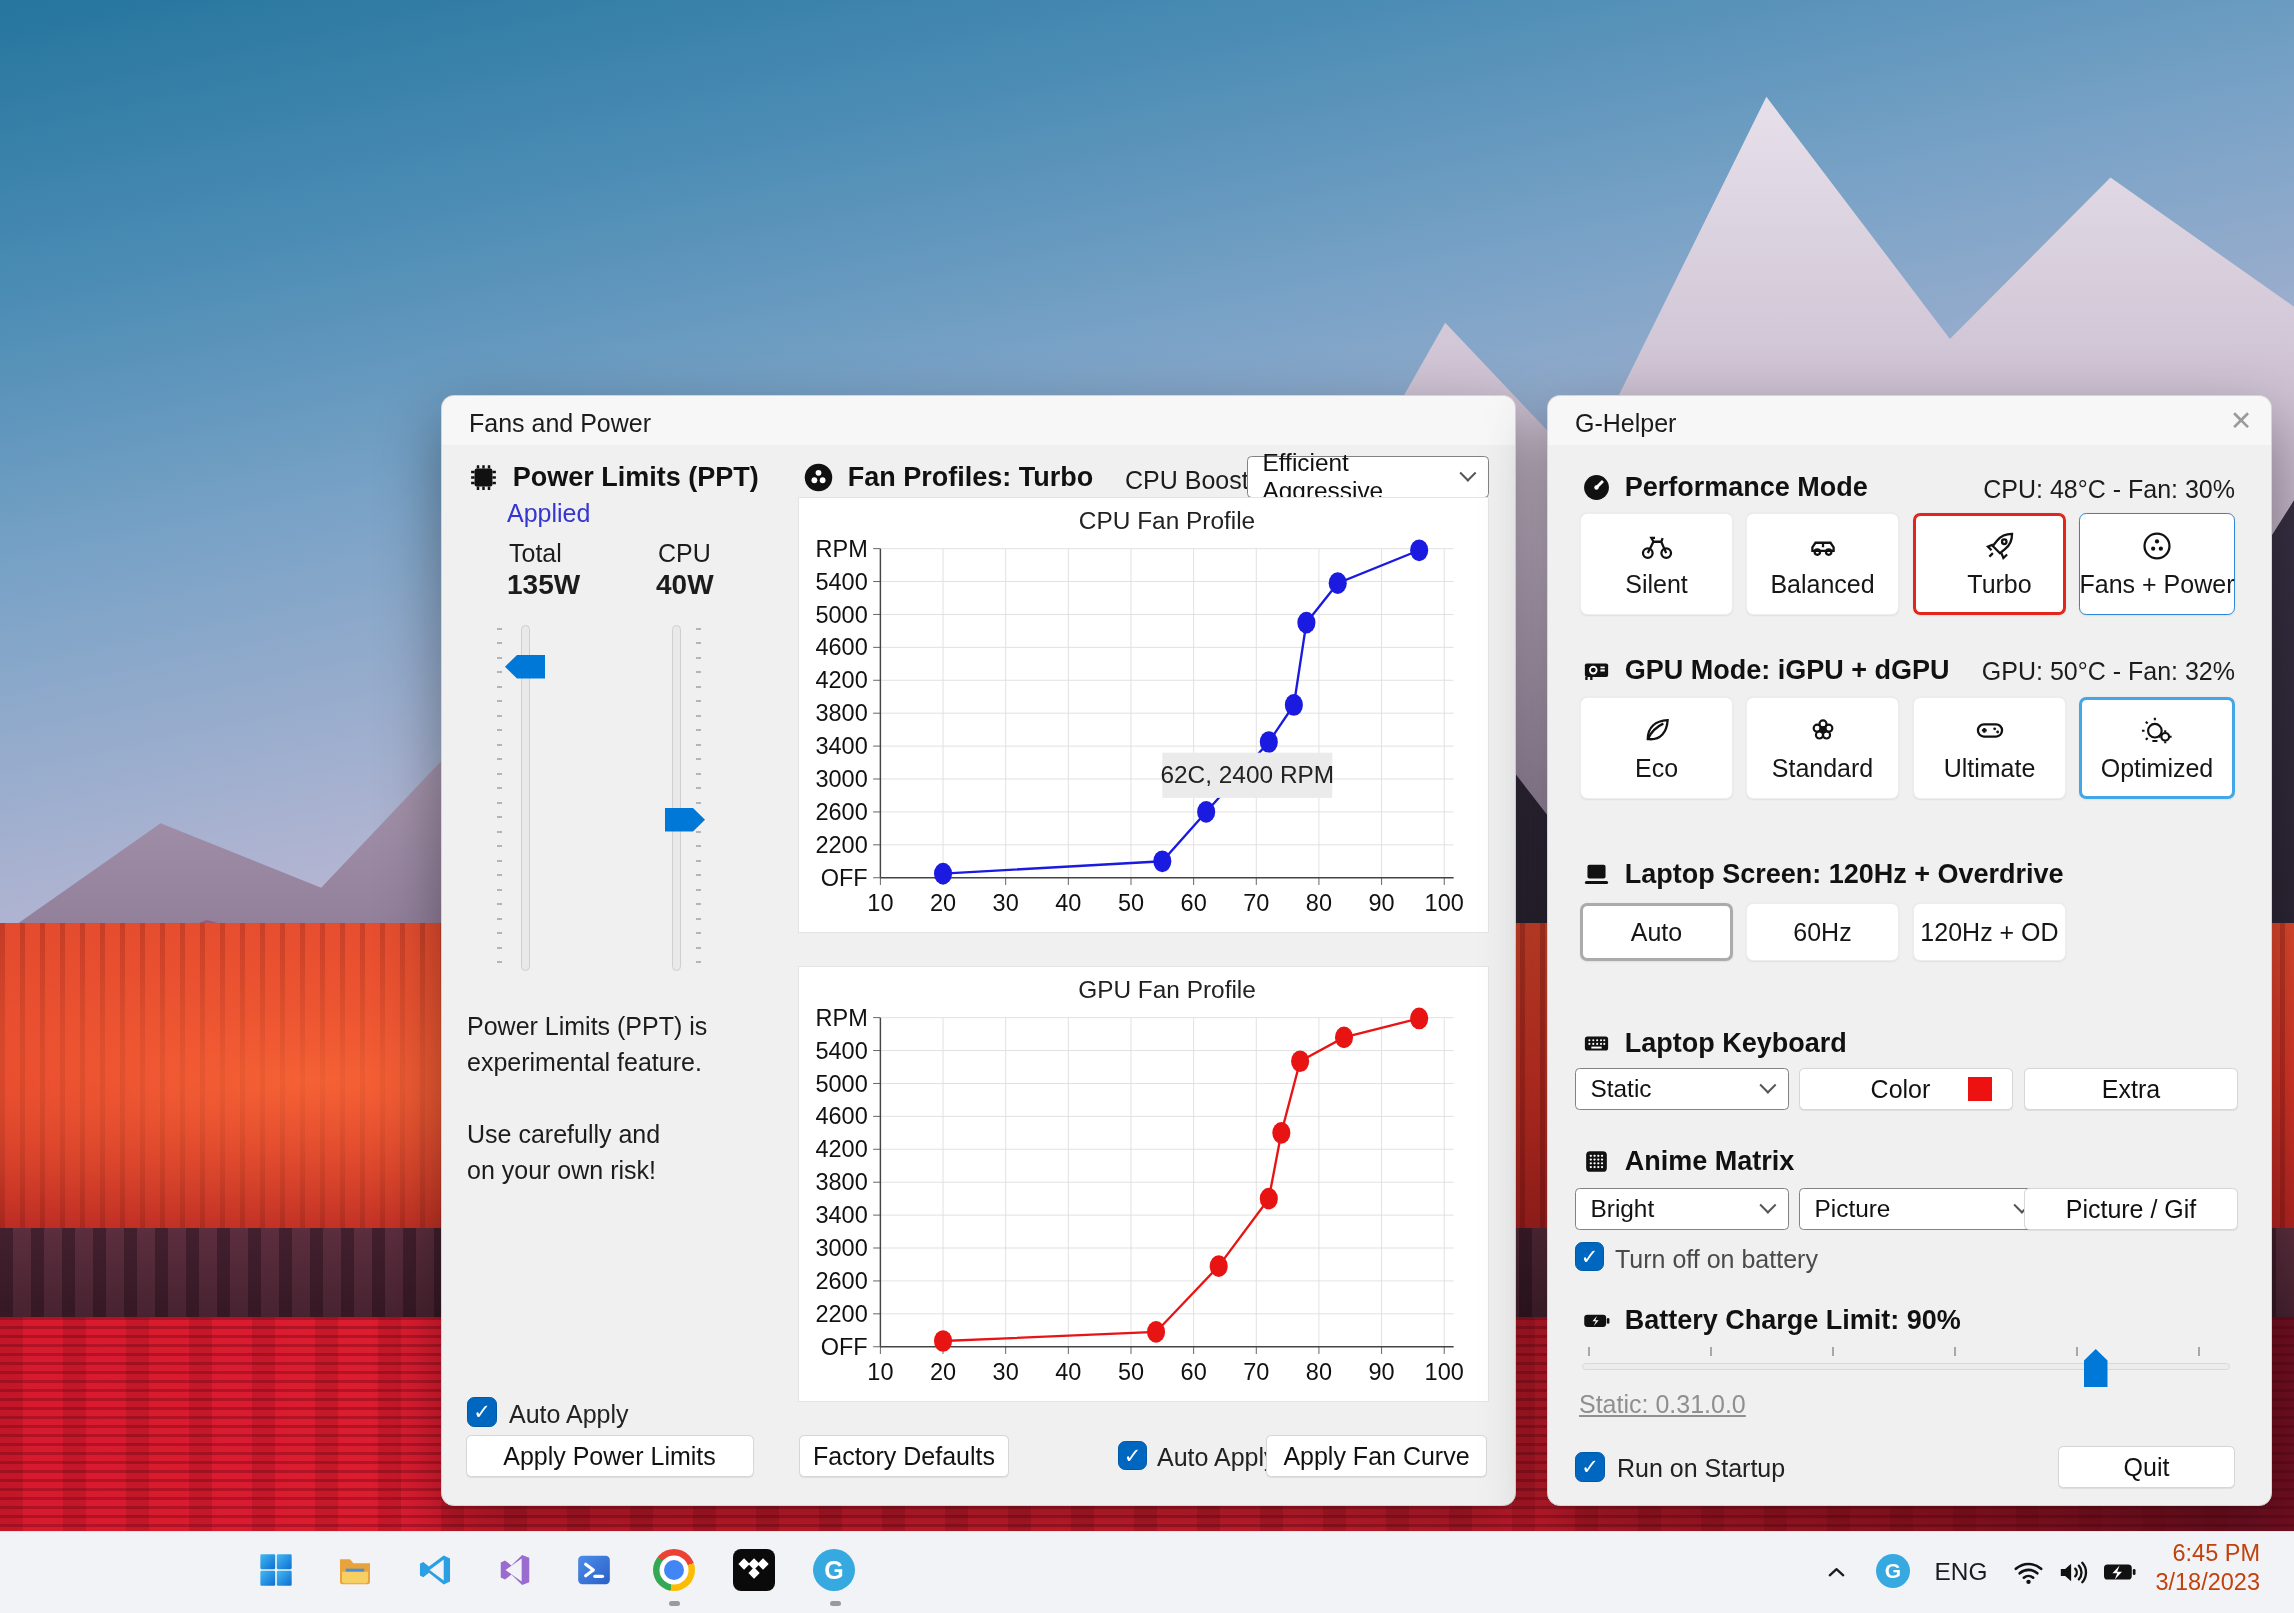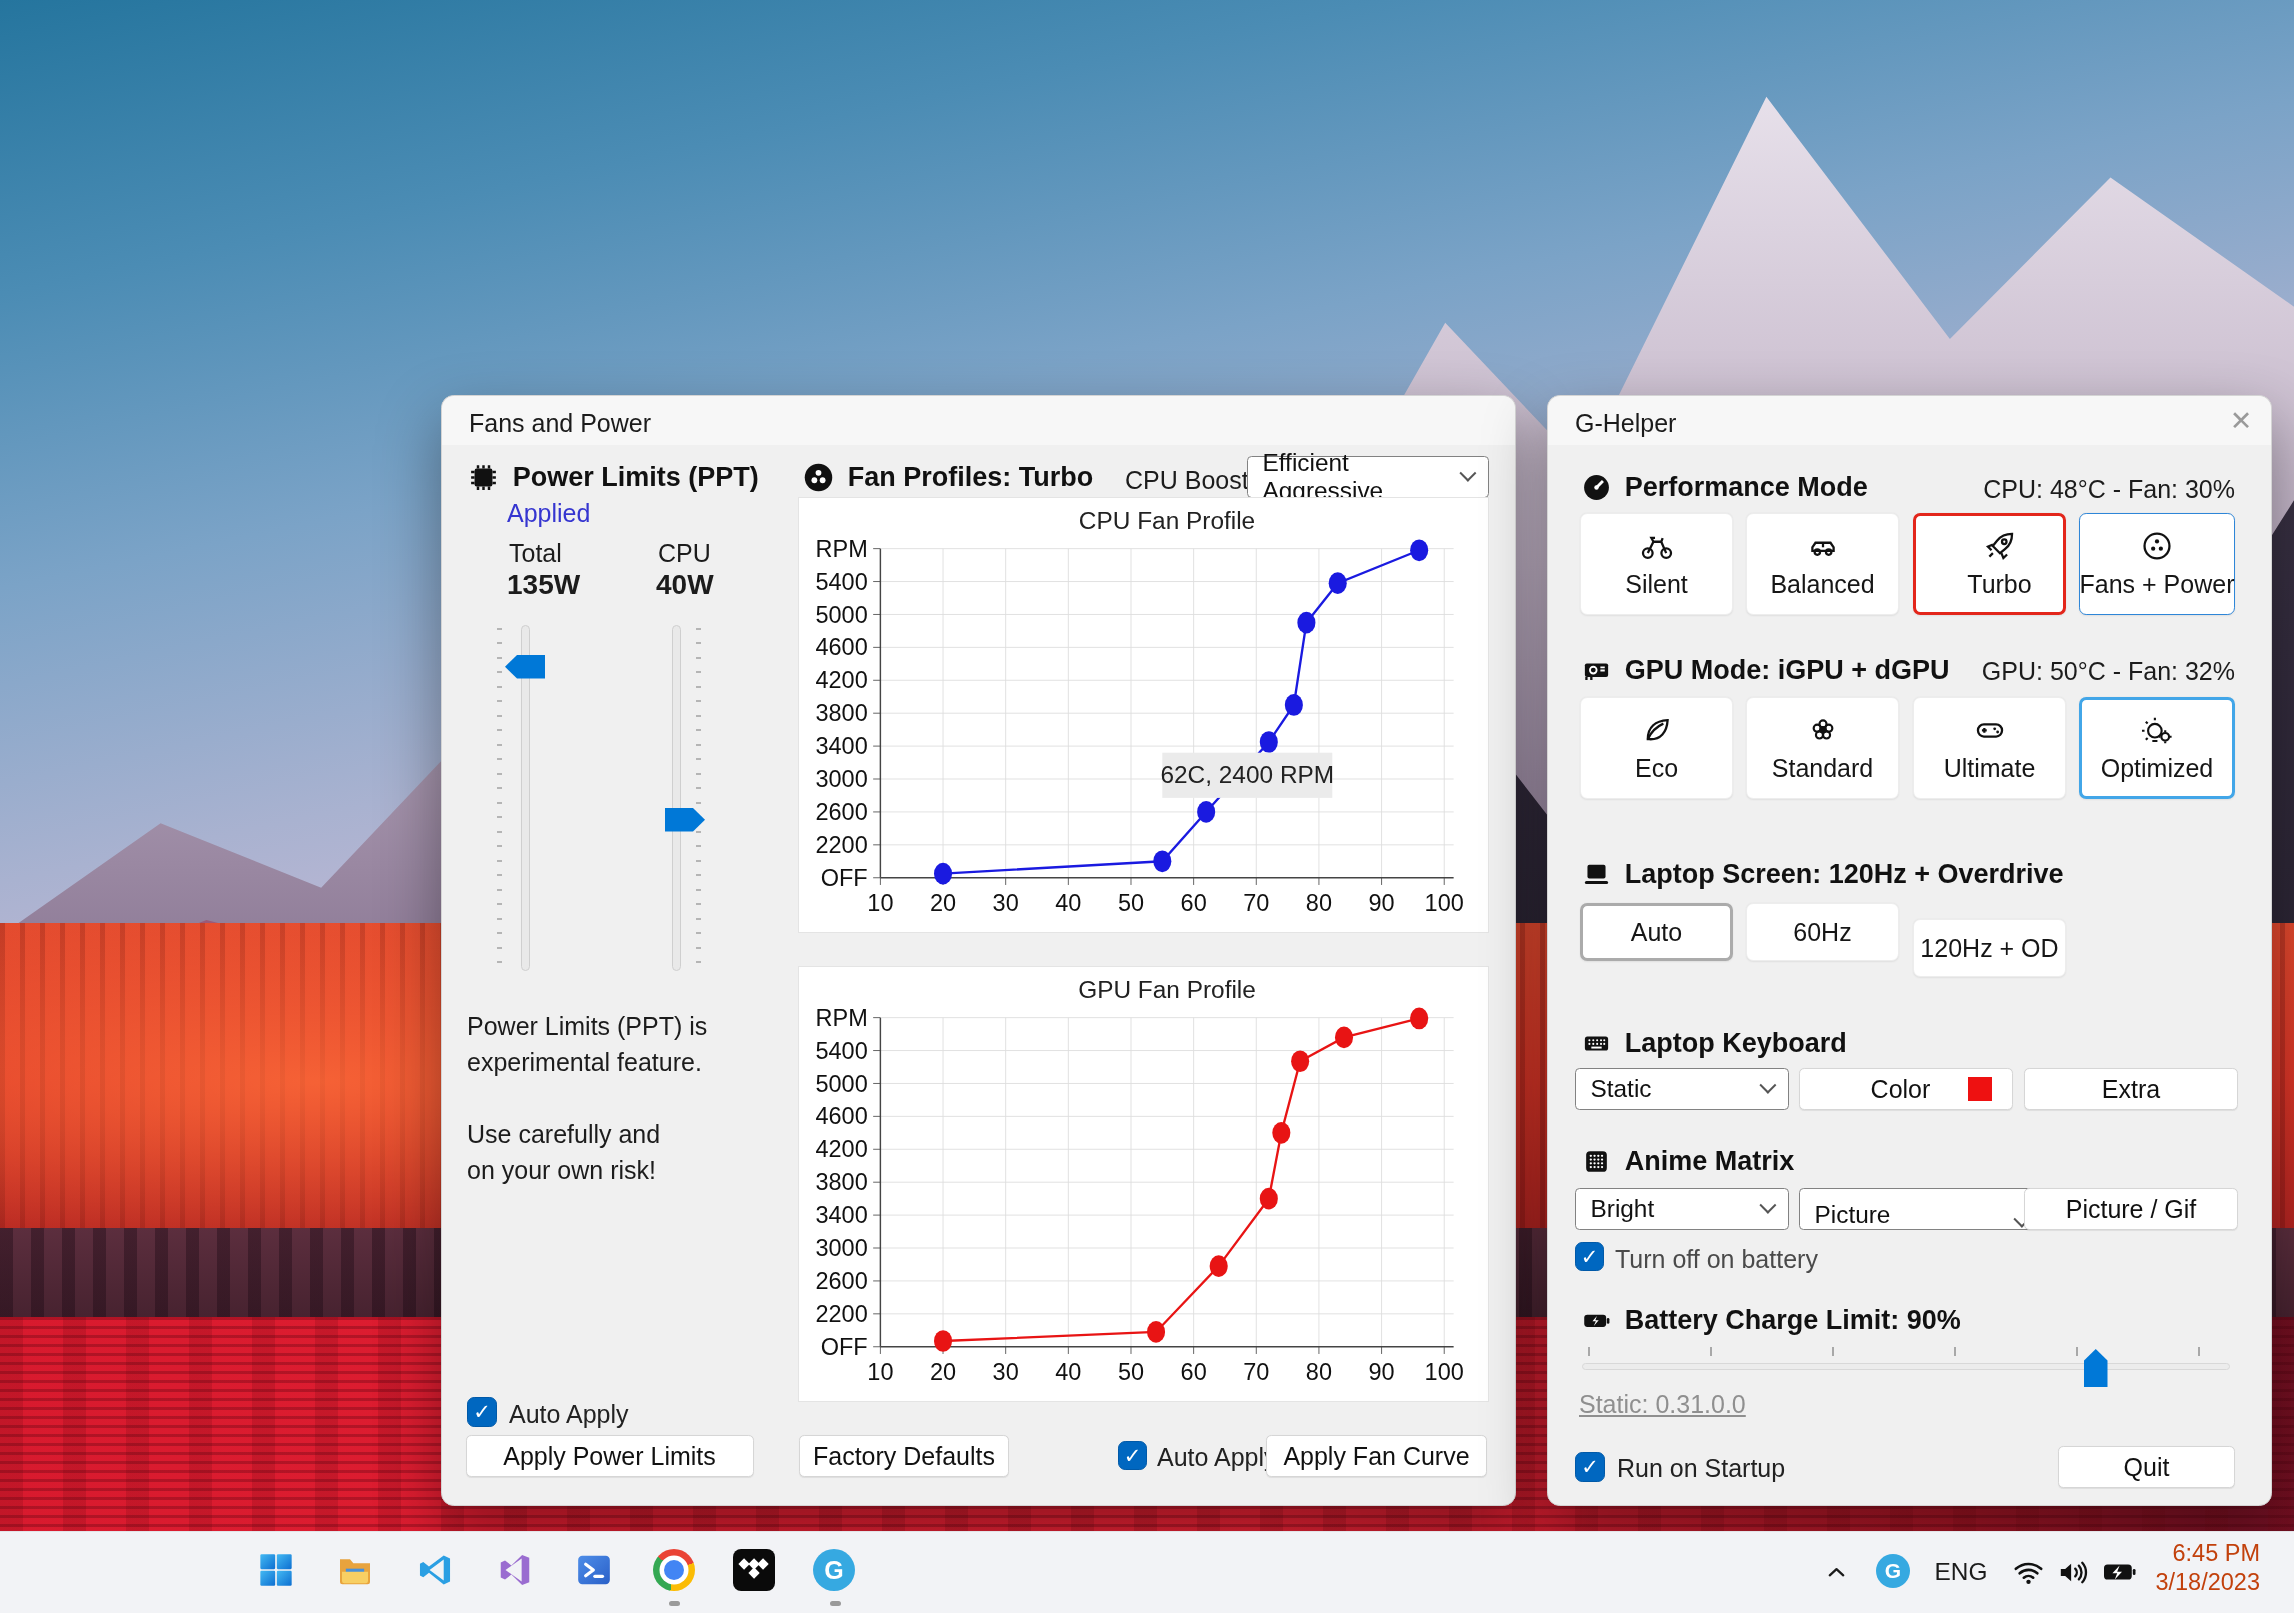--- a/index.html
+++ b/index.html
@@ -451,21 +451,21 @@
         <rect x="3" y="17" width="18" height="2.4" rx="1.2" fill="#111"></rect>
       </svg>
       <span class="txt">Laptop Screen: 120Hz + Overdrive</span>
     </div>
     <div class="gbtn small sel-gray" style="left:32px; top:507px; width:153px; height:58px;">
       <span class="lbl">Auto</span>
     </div>
     <div class="gbtn small" style="left:198px; top:507px; width:153px; height:58px;">
       <span class="lbl">60Hz</span>
     </div>
-    <div class="gbtn small" style="left:365px; top:523px; width:153px; height:58px;">
+    <div class="gbtn small" style="left:365px; top:507px; width:153px; height:58px;">
       <span class="lbl">120Hz + OD</span>
     </div>
 
     <div class="hdr" style="left:33px; top:632px;">
       <svg width="31" height="31" viewBox="0 0 24 24">
         <rect x="3" y="6.5" width="18" height="11" rx="2" fill="#111"></rect>
         <circle cx="6.5" cy="9.5" r=".8" fill="#fff"></circle>
           <circle cx="9.5" cy="9.5" r=".8" fill="#fff"></circle>
           <circle cx="12.5" cy="9.5" r=".8" fill="#fff"></circle>
           <circle cx="15.5" cy="9.5" r=".8" fill="#fff"></circle>
@@ -510,21 +510,21 @@
             <circle cx="13.4" cy="16.3" r=".9"></circle>
             <circle cx="16.3" cy="16.3" r=".9"></circle>
         </g>
       </svg>
       <span class="txt">Anime Matrix</span>
     </div>
     <div class="select" style="left:27px; top:792px; width:214px; height:42px;">
       <span>Bright</span>
       <span class="chev"></span>
     </div>
-    <div class="select" style="left:251px; top:792px; width:244px; height:42px;align-items:flex-end;">
+    <div class="select" style="left:251px; top:792px; width:244px; height:42px;">
       <span>Picture</span>
       <span class="chev"></span>
     </div>
     <div class="btn" style="left:476px; top:792px; width:214px; height:42px;">Picture / Gif</div>
 
     <div class="checkbox" style="left:27px; top:846px; width:29px; height:29px;">
         <span>✓</span>
       </div>
     <div class="cblabel" style="left:67px; top:849px; color:#4a4a4a;">Turn off on battery</div>
 

